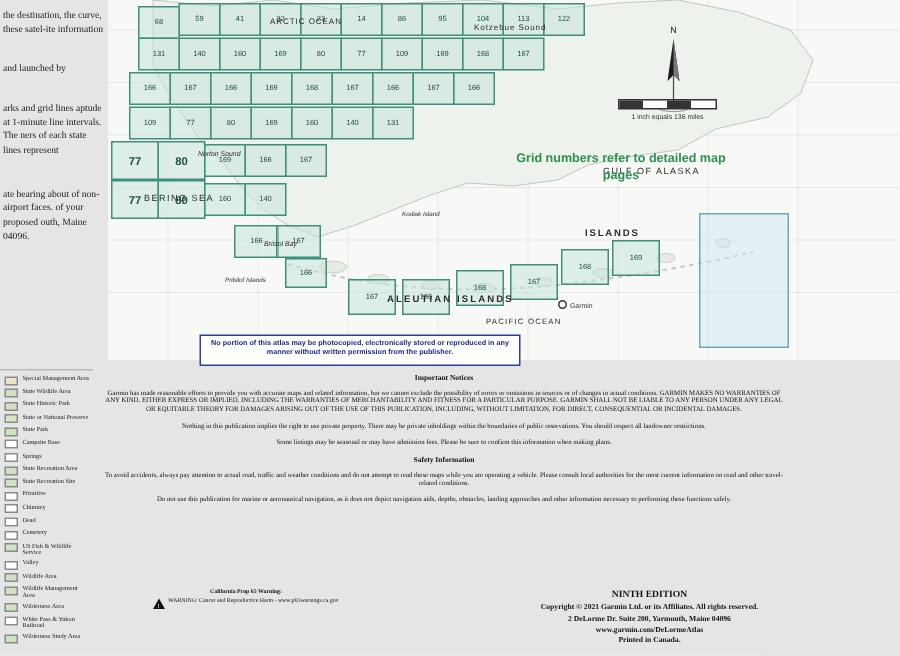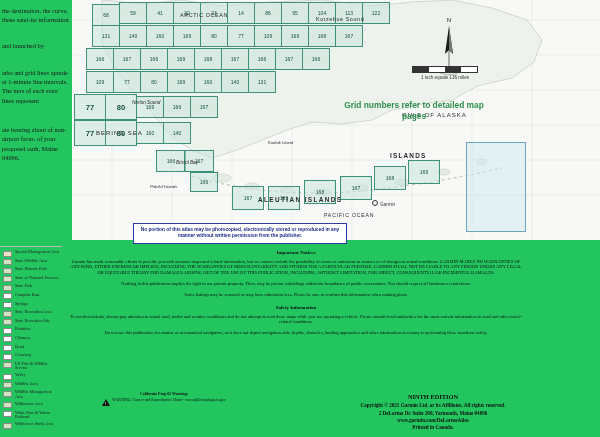--- a/index.html
+++ b/index.html
@@ -2,21 +2,21 @@
 <html><head>
 <meta charset="utf-8">
 <style>
   html,body{margin:0;padding:0;}
   body{
     width:600px;height:437px;overflow:hidden;
     background:#ffffff;
     font-family:"Liberation Serif",serif;
     position:relative;
   }
-  .page{position:absolute;inset:0;background:#22c55e;}
+  .page{position:absolute;inset:0;background:#e5e5e5;}
 
   
   .left-text{
     position:absolute;left:0;top:0;width:72px;height:240px;
     font-family:"Liberation Serif",serif;
     font-size:6.4px;line-height:1.45;color:#1a1a1a;
     padding:6px 3px 0 2px;box-sizing:border-box;
   }
   .left-text p{margin:0 0 7px 0;}
   .left-text p.gap1{margin-top:16px;}

